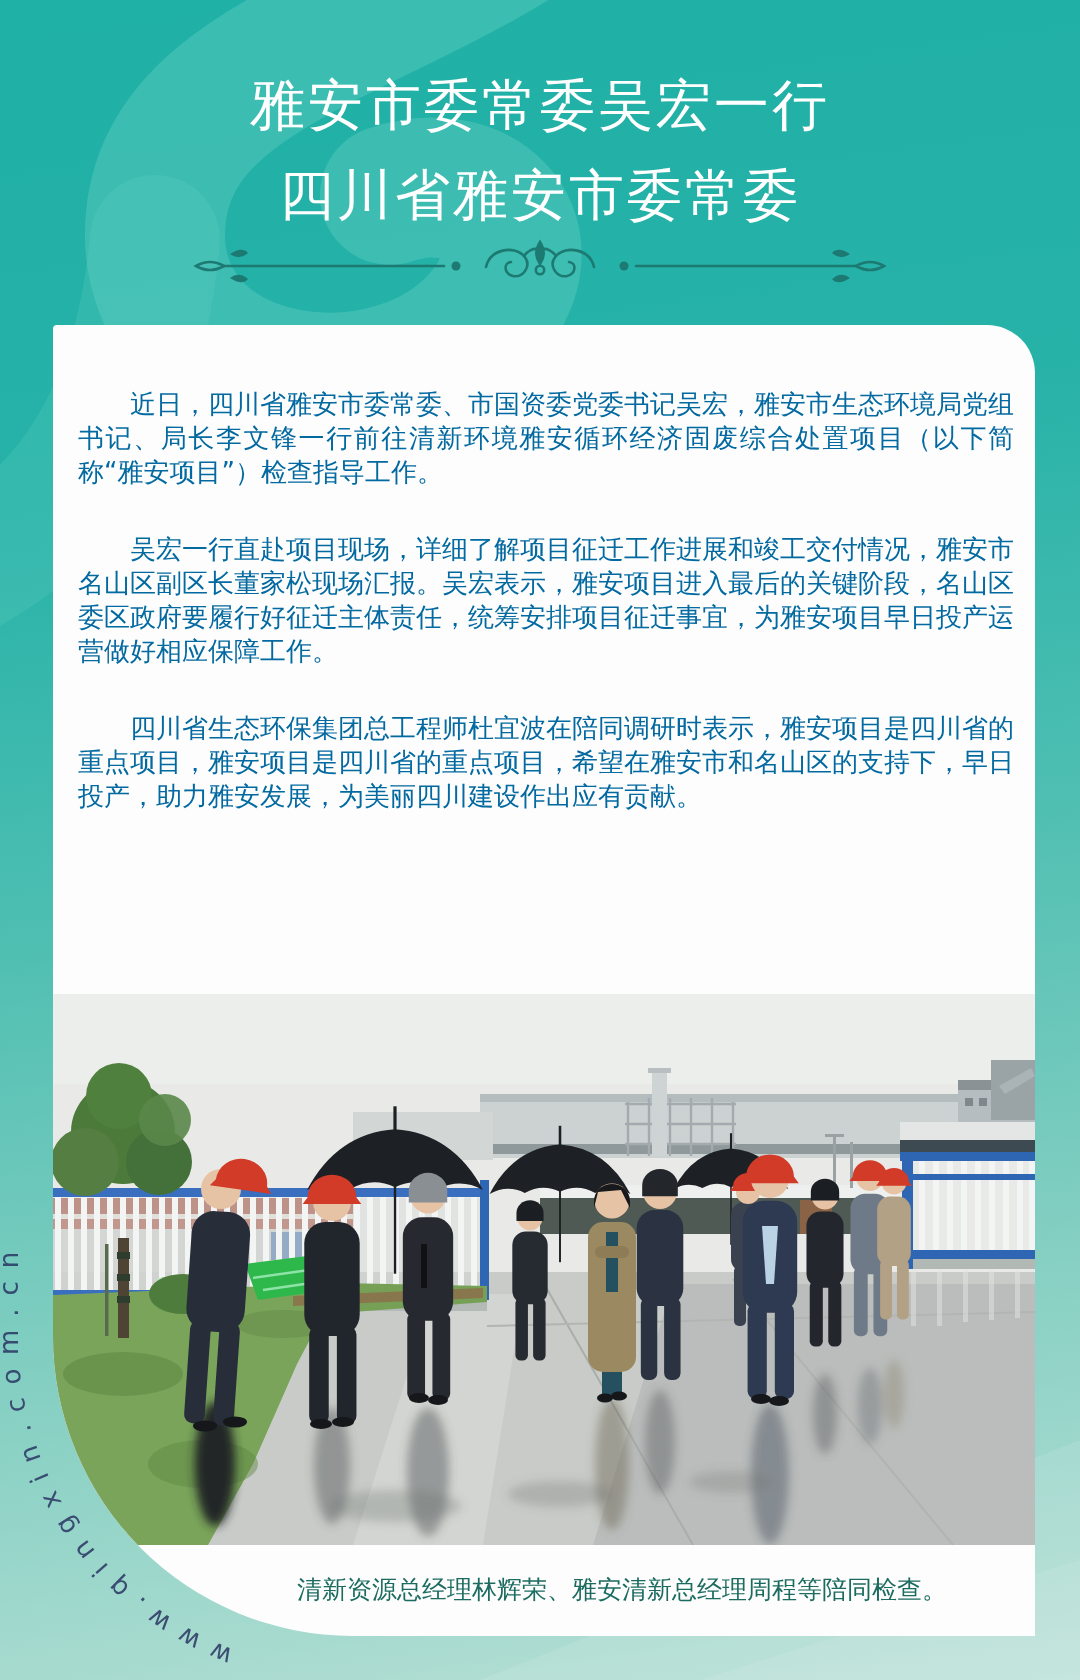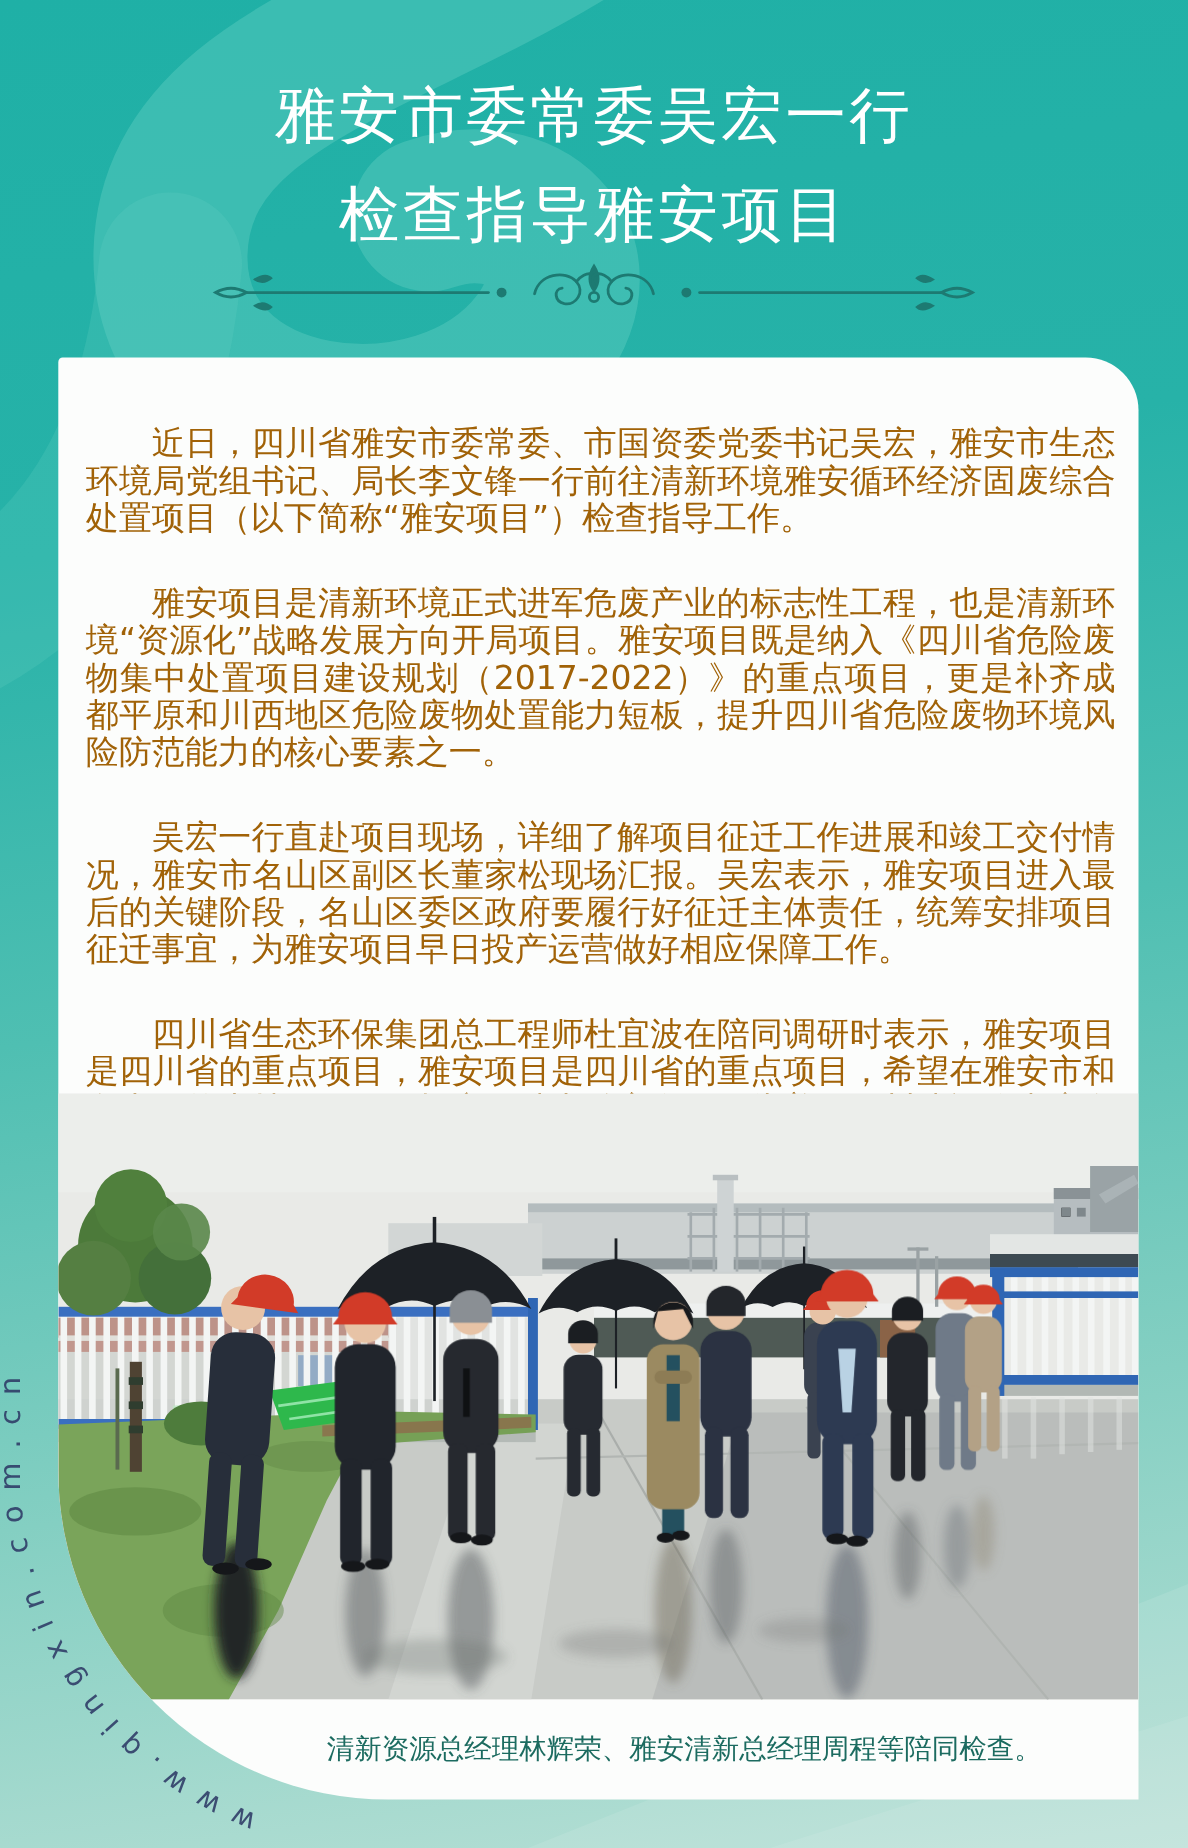--- a/index.html
+++ b/index.html
@@ -8,21 +8,21 @@
   .page{position:relative;width:1080px;height:1680px;overflow:hidden;
         background:linear-gradient(172deg,#1fb0a6 0%,#27b2a8 28%,#4fbfb2 52%,#84cfc2 76%,#b9e0d6 100%);}
   .bg-deco{position:absolute;pointer-events:none;}
   .title{position:absolute;top:60px;left:0;width:100%;text-align:center;
          color:#ffffff;font-size:55px;font-weight:normal;line-height:90px;letter-spacing:3px;}
   .divider{position:absolute;top:237px;left:190px;width:700px;height:60px;}
   .card{position:absolute;left:53px;top:325px;width:982px;height:1311px;
         background:#fcfdfc;border-radius:4px 48px 0 300px;overflow:hidden;}
   .article{position:absolute;top:0;left:0;width:100%;box-sizing:border-box;
            padding:62px 21px 0 25px;}
-  .article p{margin:0 0 43px 0;font-size:30px;line-height:34px;color:#a16207;
+  .article p{margin:0 0 43px 0;font-size:26px;line-height:34px;color:#0369a1;
              text-align:justify;text-indent:2em;letter-spacing:0;}
   .photo{position:absolute;top:669px;left:0;width:982px;height:551px;}
   .photo svg{display:block;}
   .caption{position:absolute;top:1249px;left:244px;font-size:25px;line-height:32px;
            color:#1c6b60;white-space:nowrap;}
   .watermark{position:absolute;left:0;top:1040px;width:520px;height:640px;pointer-events:none;}
 </style>
 </head>
 <body>
 
@@ -33,21 +33,21 @@
     <path d="M225 330 C 205 540, 110 640, -30 690" fill="none" stroke="#6ad2c6" stroke-opacity="0.22" stroke-width="130" stroke-linecap="round"></path>
   </svg>
 
   <svg class="bg-deco" style="left:480px;top:1400px;" width="600" height="280" viewBox="0 0 600 280">
     <polygon points="0,280 600,40 600,280" fill="#ffffff" opacity="0.10"></polygon>
     <polygon points="220,280 600,160 600,280" fill="#ffffff" opacity="0.09"></polygon>
   </svg>
 
   <div class="title">
     <div>雅安市委常委吴宏一行</div>
-    <div>检查指导雅安项目</div>
+    <div>四川省雅安市委常委</div>
   </div>
 
   <svg class="divider" viewBox="0 0 700 60">
     <g stroke="#1d7a72" fill="none" stroke-width="2.6" stroke-linecap="round">
       <path d="M6 29 Q20 21 34 29 Q20 37 6 29 Z"></path>
       <path d="M40 17 q12 -8 18 -1 q-9 8 -18 1 Z" fill="#1d7a72" stroke="none"></path>
       <path d="M40 41 q12 8 18 1 q-9 -8 -18 -1 Z" fill="#1d7a72" stroke="none"></path>
       <line x1="34" y1="29" x2="254" y2="29"></line>
       <circle cx="266" cy="29" r="4.5" fill="#1d7a72" stroke="none"></circle>
       <path d="M296 30 C 300 12, 324 8, 334 19 C 342 28, 334 41, 323 39 C 314 37, 313 26, 321 25"></path>
@@ -61,21 +61,20 @@
       <path d="M694 29 Q680 21 666 29 Q680 37 694 29 Z"></path>
       <path d="M660 17 q-12 -8 -18 -1 q9 8 18 1 Z" fill="#1d7a72" stroke="none"></path>
       <path d="M660 41 q-12 8 -18 1 q9 -8 18 -1 Z" fill="#1d7a72" stroke="none"></path>
     </g>
   </svg>
 
   <div class="card">
 
     <div class="article">
       <p>近日，四川省雅安市委常委、市国资委党委书记吴宏，雅安市生态环境局党组书记、局长李文锋一行前往清新环境雅安循环经济固废综合处置项目（以下简称“雅安项目”）检查指导工作。</p>
-      <p>雅安项目是清新环境正式进军危废产业的标志性工程，也是清新环境“资源化”战略发展方向开局项目。雅安项目既是纳入《四川省危险废物集中处置项目建设规划（2017-2022）》的重点项目，更是补齐成都平原和川西地区危险废物处置能力短板，提升四川省危险废物环境风险防范能力的核心要素之一。</p>
       <p>吴宏一行直赴项目现场，详细了解项目征迁工作进展和竣工交付情况，雅安市名山区副区长董家松现场汇报。吴宏表示，雅安项目进入最后的关键阶段，名山区委区政府要履行好征迁主体责任，统筹安排项目征迁事宜，为雅安项目早日投产运营做好相应保障工作。</p>
       <p>四川省生态环保集团总工程师杜宜波在陪同调研时表示，雅安项目是四川省的重点项目，雅安项目是四川省的重点项目，希望在雅安市和名山区的支持下，早日投产，助力雅安发展，为美丽四川建设作出应有贡献。</p>
     </div>
 
     <div class="photo">
       <svg width="982" height="551" viewBox="0 0 982 551">
         <defs>
           <g id="fig">
             <rect x="-17" y="-62" width="34" height="70" rx="13"></rect>
             <rect x="-14" y="2" width="12" height="60" rx="5"></rect>

